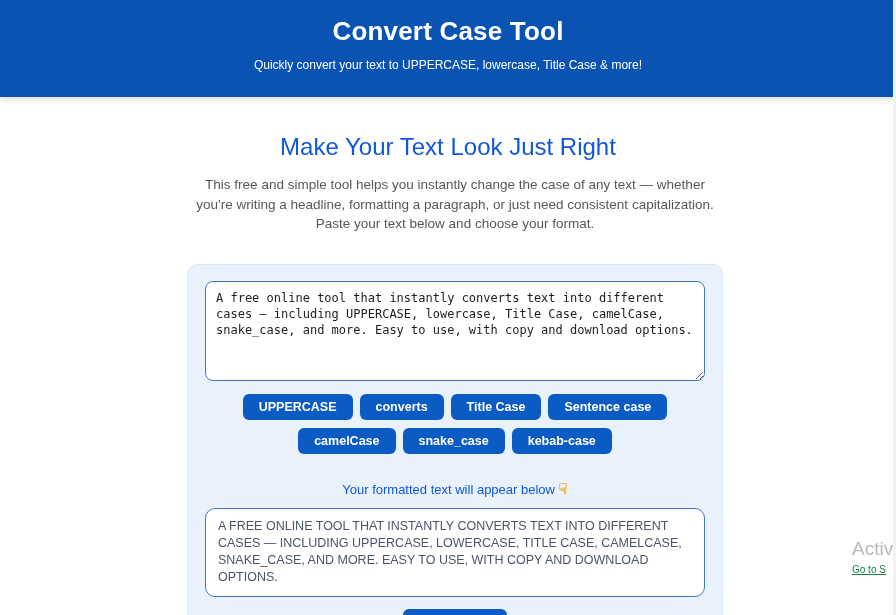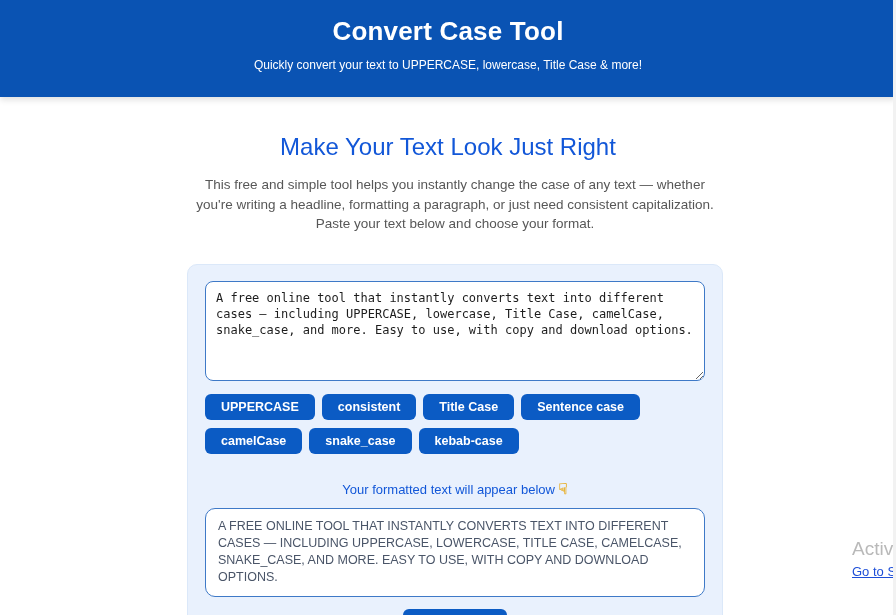--- a/index.html
+++ b/index.html
@@ -34,21 +34,21 @@
     padding: 16px 17px 20px;
   }
   .input-area {
     display: block; width: 100%; height: 100px;
     background: #ffffff; border: 1.5px solid #3e79c7; border-radius: 8px;
     padding: 8px 10px; resize: both;
     font-family: "DejaVu Sans Mono", monospace; font-size: 12px; line-height: 1.35;
     color: #1d1d1d; outline: none;
   }
   .case-buttons {
-    display: flex; flex-wrap: wrap; 
+    display: flex; flex-wrap: wrap; justify-content: center;
     gap: 8px 7px; margin-top: 13px;
   }
   .btn {
     background: #0b5bc4; color: #ffffff; border: none; border-radius: 6px;
     font-family: inherit; font-weight: bold; font-size: 12.5px;
     padding: 6px 16px; cursor: pointer; white-space: nowrap;
   }
   .hint {
     margin-top: 26px; text-align: center; color: #1257d8; font-size: 13px;
   }
@@ -58,21 +58,21 @@
     border-radius: 10px; padding: 9px 12px; min-height: 66px;
     color: #4a5568; font-size: 12.5px; line-height: 1.38;
   }
   .action-row { text-align: center; }
   .action-btn { display: inline-block; }
   .copy-row { margin-top: 12px; }
 
   
   .watermark { position: absolute; top: 538px; left: 852px; white-space: nowrap; }
   .watermark-line1 { font-size: 19px; color: #b9b9b9; }
-  .watermark-line2 { font-size: 13px; color: #1d4ed8; margin-top: 4px; text-decoration: underline; }
+  .watermark-line2 { font-size: 10px; color: #15803d; margin-top: 4px; text-decoration: underline; }
 
   
   .scrollbar-strip { position: absolute; top: 0; right: 0; width: 3px; height: 615px; background: #f2f2f2; }
 </style>
 </head>
 <body>
 
 <header class="header">
   <h1 class="header-title">Convert Case Tool</h1>
   <div class="header-subtitle">Quickly convert your text to UPPERCASE, lowercase, Title Case &amp; more!</div>
@@ -80,21 +80,21 @@
 
 <main>
   <h2 class="intro-heading">Make Your Text Look Just Right</h2>
   <p class="intro-desc">This free and simple tool helps you instantly change the case of any text — whether you're writing a headline, formatting a paragraph, or just need consistent capitalization. Paste your text below and choose your format.</p>
 
   <section class="panel">
     <textarea class="input-area" spellcheck="false" style="">A free online tool that instantly converts text into different cases — including UPPERCASE, lowercase, Title Case, camelCase, snake_case, and more. Easy to use, with copy and download options.</textarea>
 
     <div class="case-buttons">
       <button class="btn">UPPERCASE</button>
-      <button class="btn">consistent</button>
+      <button class="btn">converts</button>
       <button class="btn">Title Case</button>
       <button class="btn">Sentence case</button>
       <button class="btn">camelCase</button>
       <button class="btn">snake_case</button>
       <button class="btn">kebab-case</button>
     </div>
 
     <div class="hint">
       <span>Your formatted text will appear below</span>
       <span class="hint-icon">☟</span>

